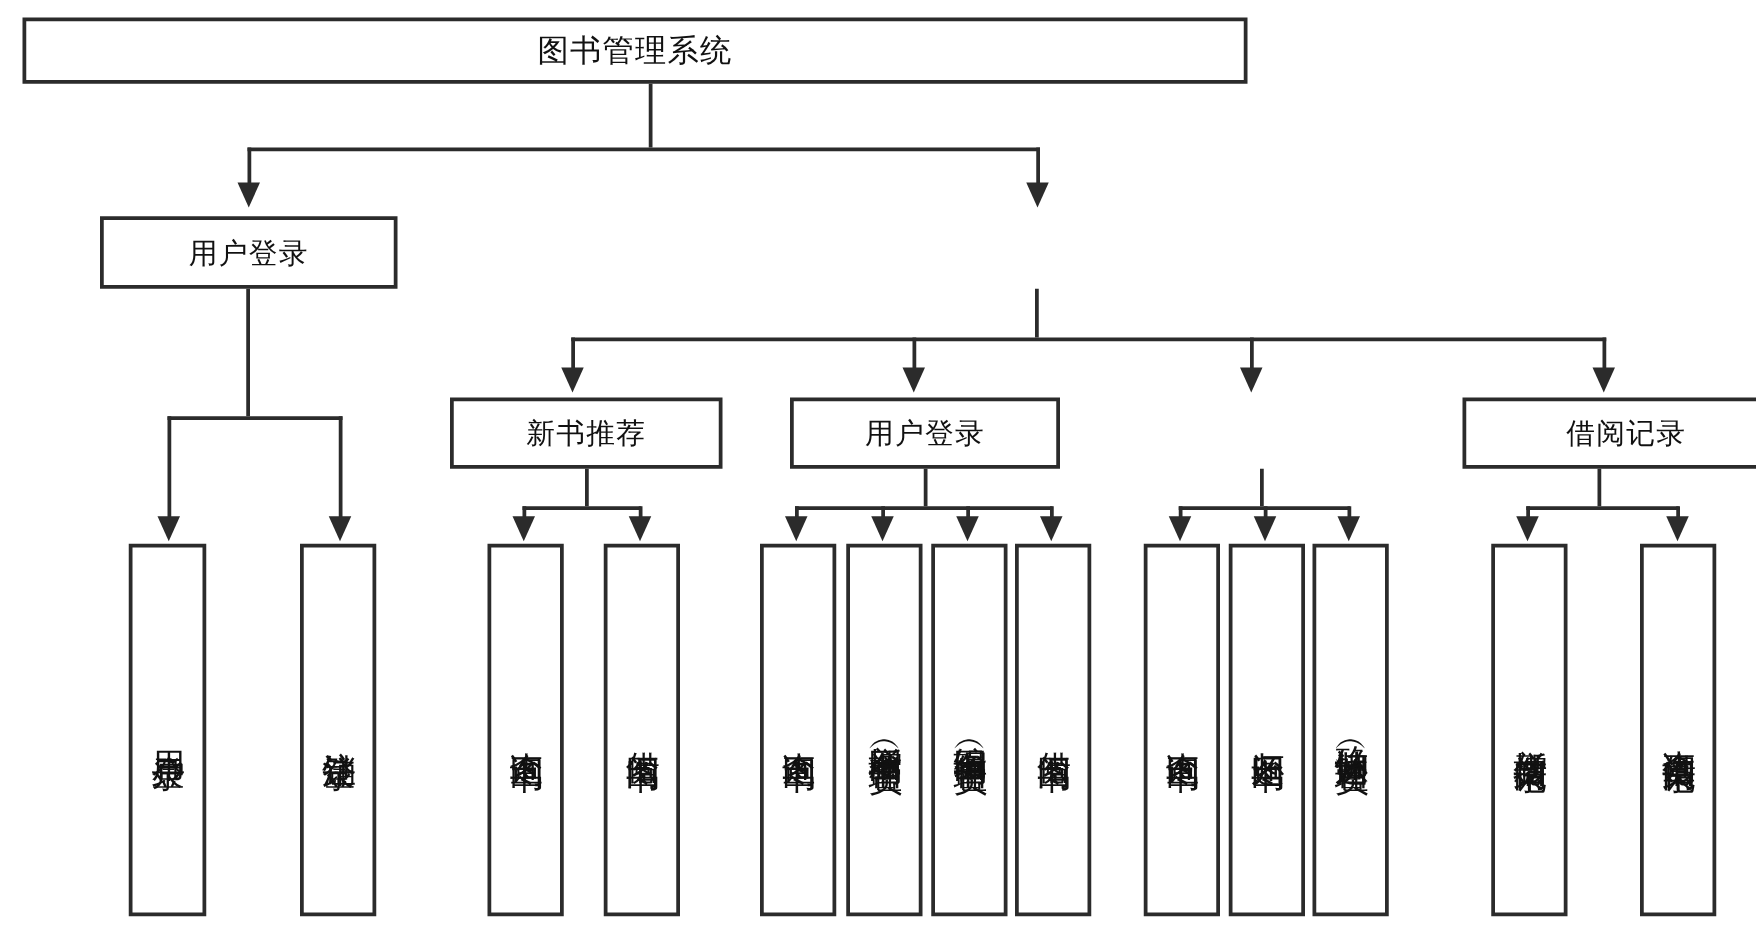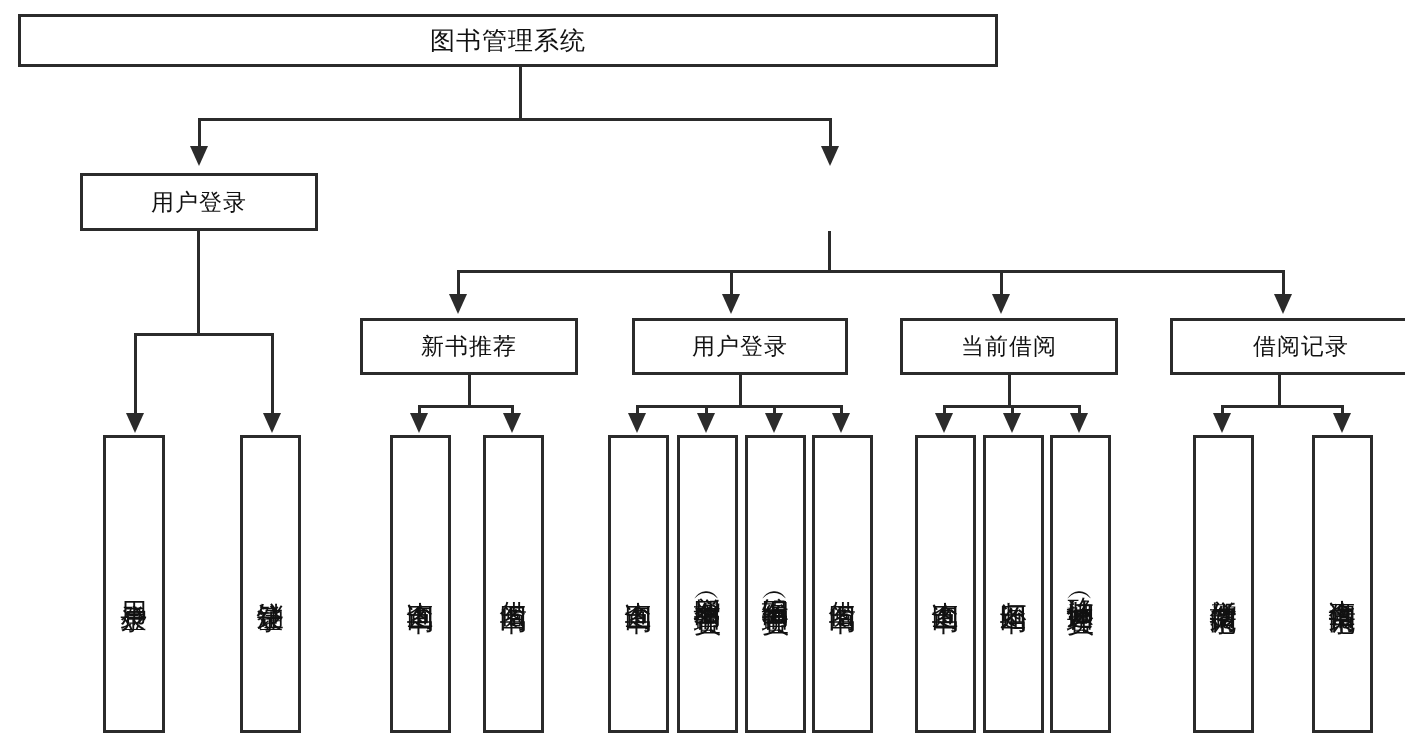--- a/index.html
+++ b/index.html
@@ -112,23 +112,20 @@
   <div class="arrow" style="left:992px;top:294px;"></div>
   <div class="vline" style="left:1282px;top:270px;height:26px;"></div>
   <div class="arrow" style="left:1274px;top:294px;"></div>
 
   <div class="node lv2" style="left:360px;top:318px;width:218px;height:57px;">
     <span>新书推荐</span>
   </div>
   <div class="node lv2" style="left:632px;top:318px;width:216px;height:57px;">
     <span>用户登录</span>
   </div>
-  <div class="node lv2" style="left:900px;top:318px;width:218px;height:57px;">
-    <span>当前借阅</span>
-  </div>
   <div class="node lv2" style="left:1170px;top:318px;width:262px;height:57px;">
     <span>借阅记录</span>
   </div>
 
   <div class="vline" style="left:468px;top:375px;height:30px;"></div>
   <div class="hline" style="left:418px;top:405px;width:95px;"></div>
   <div class="vline" style="left:418px;top:405px;height:10px;"></div>
   <div class="arrow" style="left:410px;top:413px;"></div>
   <div class="vline" style="left:511px;top:405px;height:10px;"></div>
   <div class="arrow" style="left:503px;top:413px;"></div>

